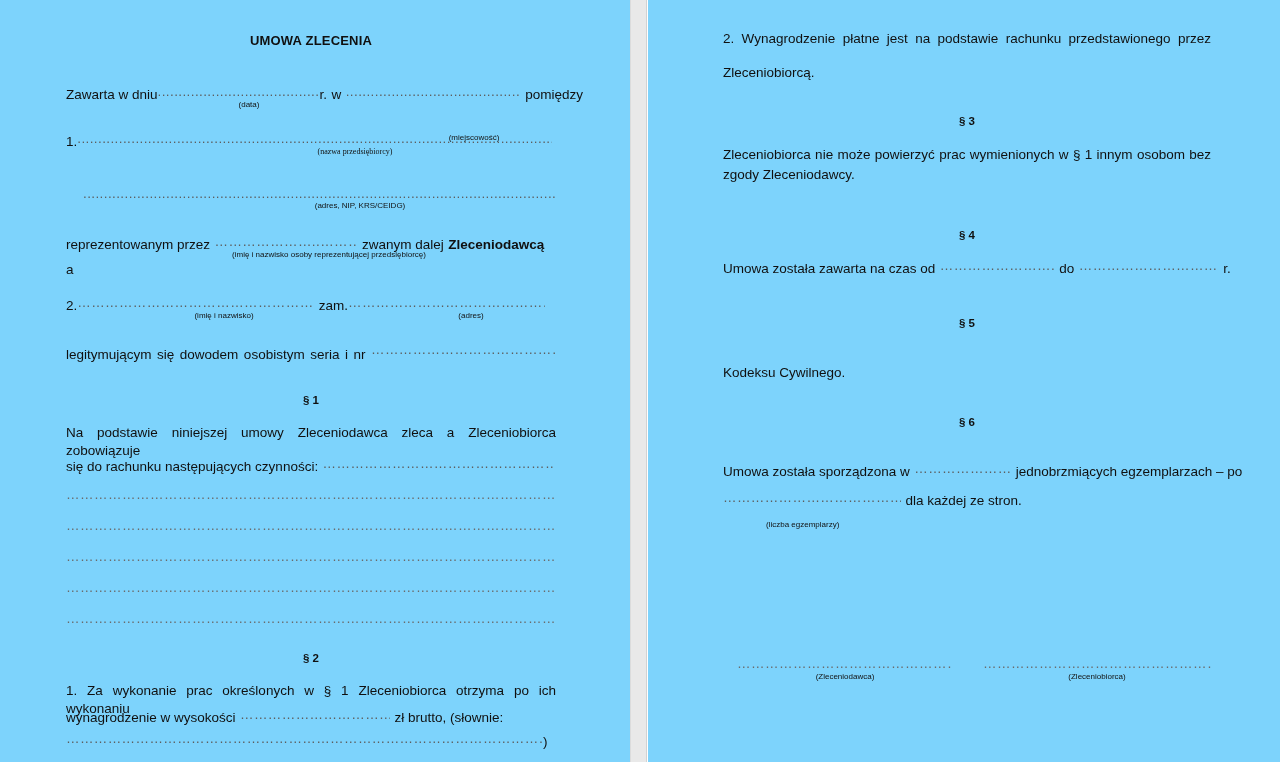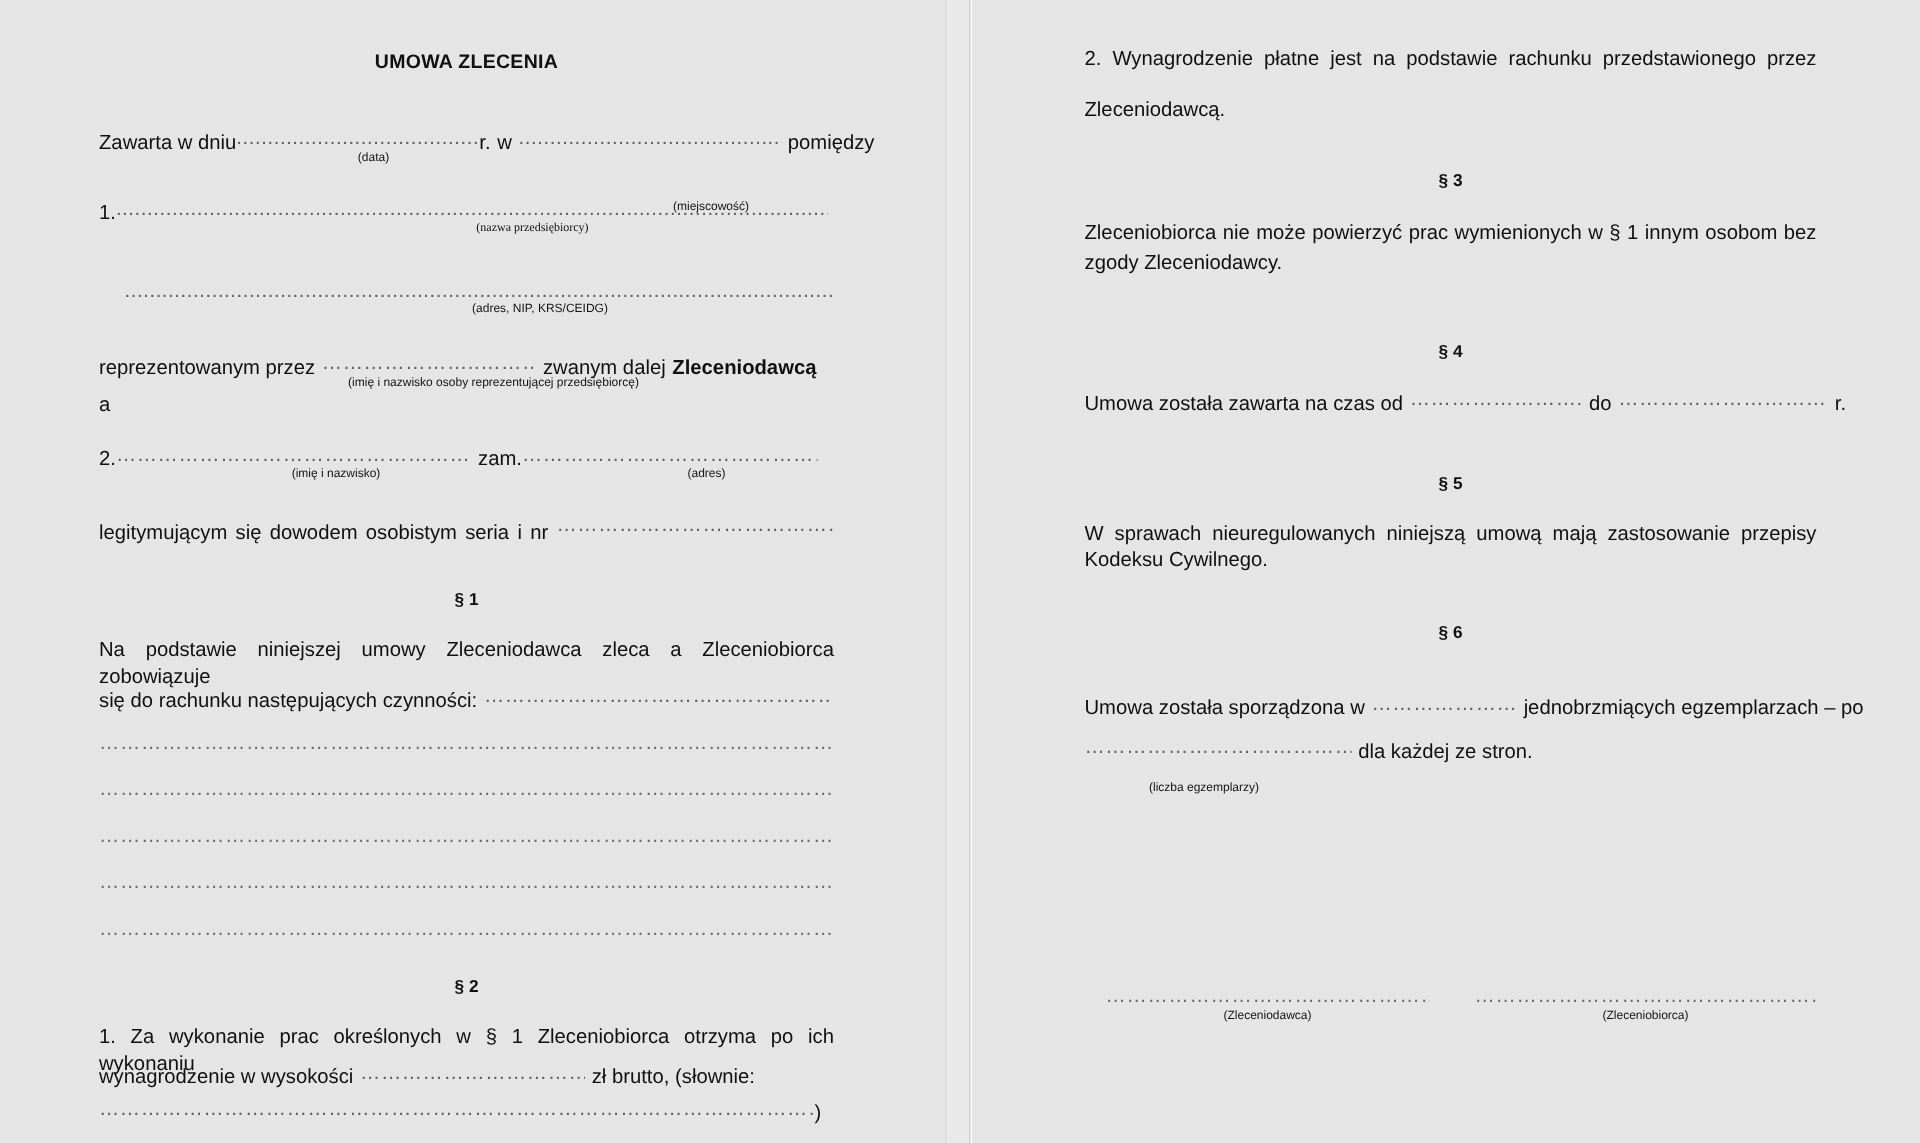--- a/index.html
+++ b/index.html
@@ -35,21 +35,21 @@
     border-left: 1px solid #dcdcdc;
     border-right: 1px solid #d2d2d2;
     box-sizing: border-box;
   }
 
   
   .page {
     position: absolute;
     top: 0;
     height: 762px;
-    background: #e5e5e5;
+    background: #7dd3fc;
     box-sizing: border-box;
   }
   .page-left  { left: 0px;   width: 630px; }
   .page-right { left: 648px; width: 632px; }
 
   .page-body {
     position: absolute;
     top: 0;
     bottom: 0;
   }
@@ -200,37 +200,36 @@
 
     </div>
   </div>
 
   <div class="page-gutter"></div>
 
   <div class="page page-right">
     <div class="page-body">
 
       <div class="abs para jb" style="left:0; top:30px; width:488px;">2.  Wynagrodzenie  płatne  jest  na  podstawie  rachunku  przedstawionego  przez</div>
-      <div class="abs para left" style="left:0; top:64px; width:488px;">Zleceniodawcą.</div>
+      <div class="abs para left" style="left:0; top:64px; width:488px;">Zleceniobiorcą.</div>
 
       <div class="abs section-mark" style="left:0; top:115px; width:488px;">§ 3</div>
       <div class="abs para jb" style="left:0; top:146px; width:488px;">Zleceniobiorca  nie  może  powierzyć  prac  wymienionych  w  §  1  innym  osobom  bez</div>
       <div class="abs para left" style="left:0; top:166px; width:488px;">zgody Zleceniodawcy.</div>
 
       <div class="abs section-mark" style="left:0; top:229px; width:488px;">§ 4</div>
       <div class="abs" style="left:0; top:258px; width:488px; white-space:nowrap;">
         <span class="para" style="display:inline;margin-top:32px;">Umowa została zawarta na czas od</span>
         <span class="dots" style="width:115px;">…………………….….</span>
         <span class="para" style="display:inline;">do</span>
         <span class="dots" style="width:140px;">……………………………..</span>
         <span class="para" style="display:inline;">r.</span>
       </div>
 
       <div class="abs section-mark" style="left:0; top:317px; width:488px;">§ 5</div>
-      <div class="abs para jb" style="left:0; top:347px; width:488px;">W  sprawach  nieuregulowanych  niniejszą  umową  mają  zastosowanie  przepisy</div>
       <div class="abs para left" style="left:0; top:364px; width:488px;">Kodeksu Cywilnego.</div>
 
       <div class="abs section-mark" style="left:0; top:416px; width:488px;">§ 6</div>
 
       <div class="abs" style="left:0; top:461px; width:488px; white-space:nowrap;">
         <span class="para" style="display:inline;">Umowa została sporządzona w</span>
         <span class="dots" style="width:97px;">…………………..</span>
         <span class="para" style="display:inline;margin-top:14px;">jednobrzmiących egzemplarzach – po</span>
       </div>
 

